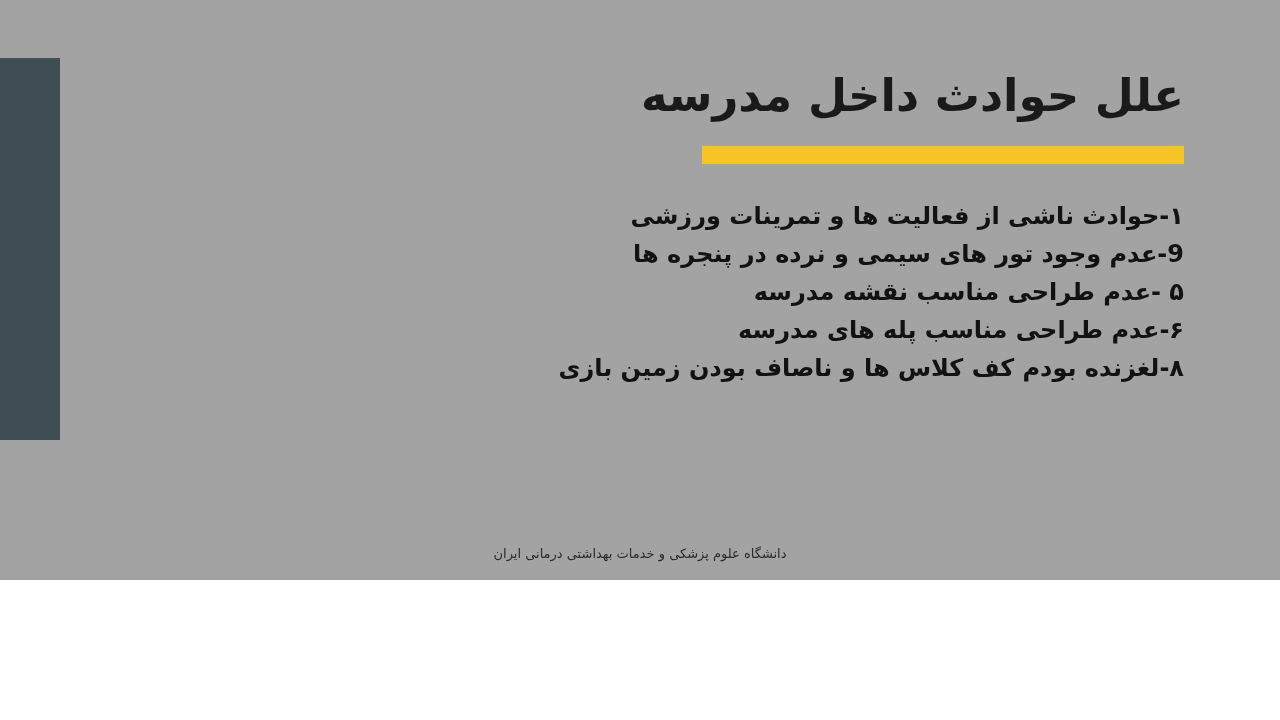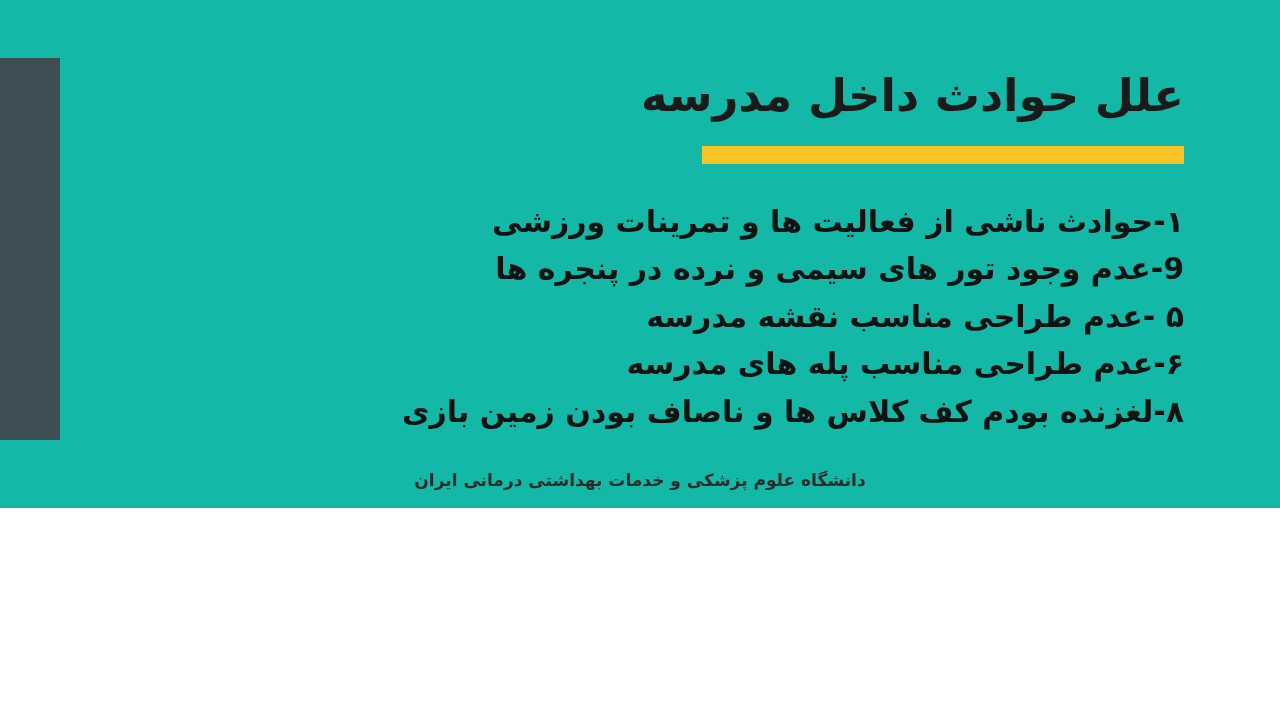--- a/index.html
+++ b/index.html
@@ -9,22 +9,22 @@
   body {
     width: 1280px;
     height: 720px;
     background: #ffffff;
     font-family: "DejaVu Sans", "Liberation Sans", sans-serif;
     overflow: hidden;
   }
   .slide {
     position: relative;
     width: 1280px;
-    height: 508px;
-    background: #14b8a6;
+    height: 580px;
+    background: #a3a3a3;
     box-sizing: border-box;
   }
   
   .side-bar {
     position: absolute;
     left: 0;
     top: 58px;
     width: 60px;
     height: 382px;
     background: #3f4d54;
@@ -60,38 +60,38 @@
     top: 198px;
     right: 96px;
     width: 790px;
     list-style: none;
     margin: 0;
     padding: 0;
     text-align: right;
     direction: rtl;
   }
   .body-list li {
-    font-size: 30px;
+    font-size: 24px;
     font-weight: bold;
     color: #121212;
     line-height: 1.58;
     white-space: nowrap;
   }
   
   .footer-logo {
     position: absolute;
     bottom: 18px;
     left: 0;
     right: 0;
     text-align: center;
     direction: rtl;
   }
   .footer-logo-text {
-    font-size: 17px;
-    font-weight: bold;
+    font-size: 13px;
+    font-weight: normal;
     color: #2b2b2b;
     letter-spacing: 0.5px;
   }
 </style>
 </head>
 <body>
 
 <div class="slide">
 
   <div class="side-bar"></div>

